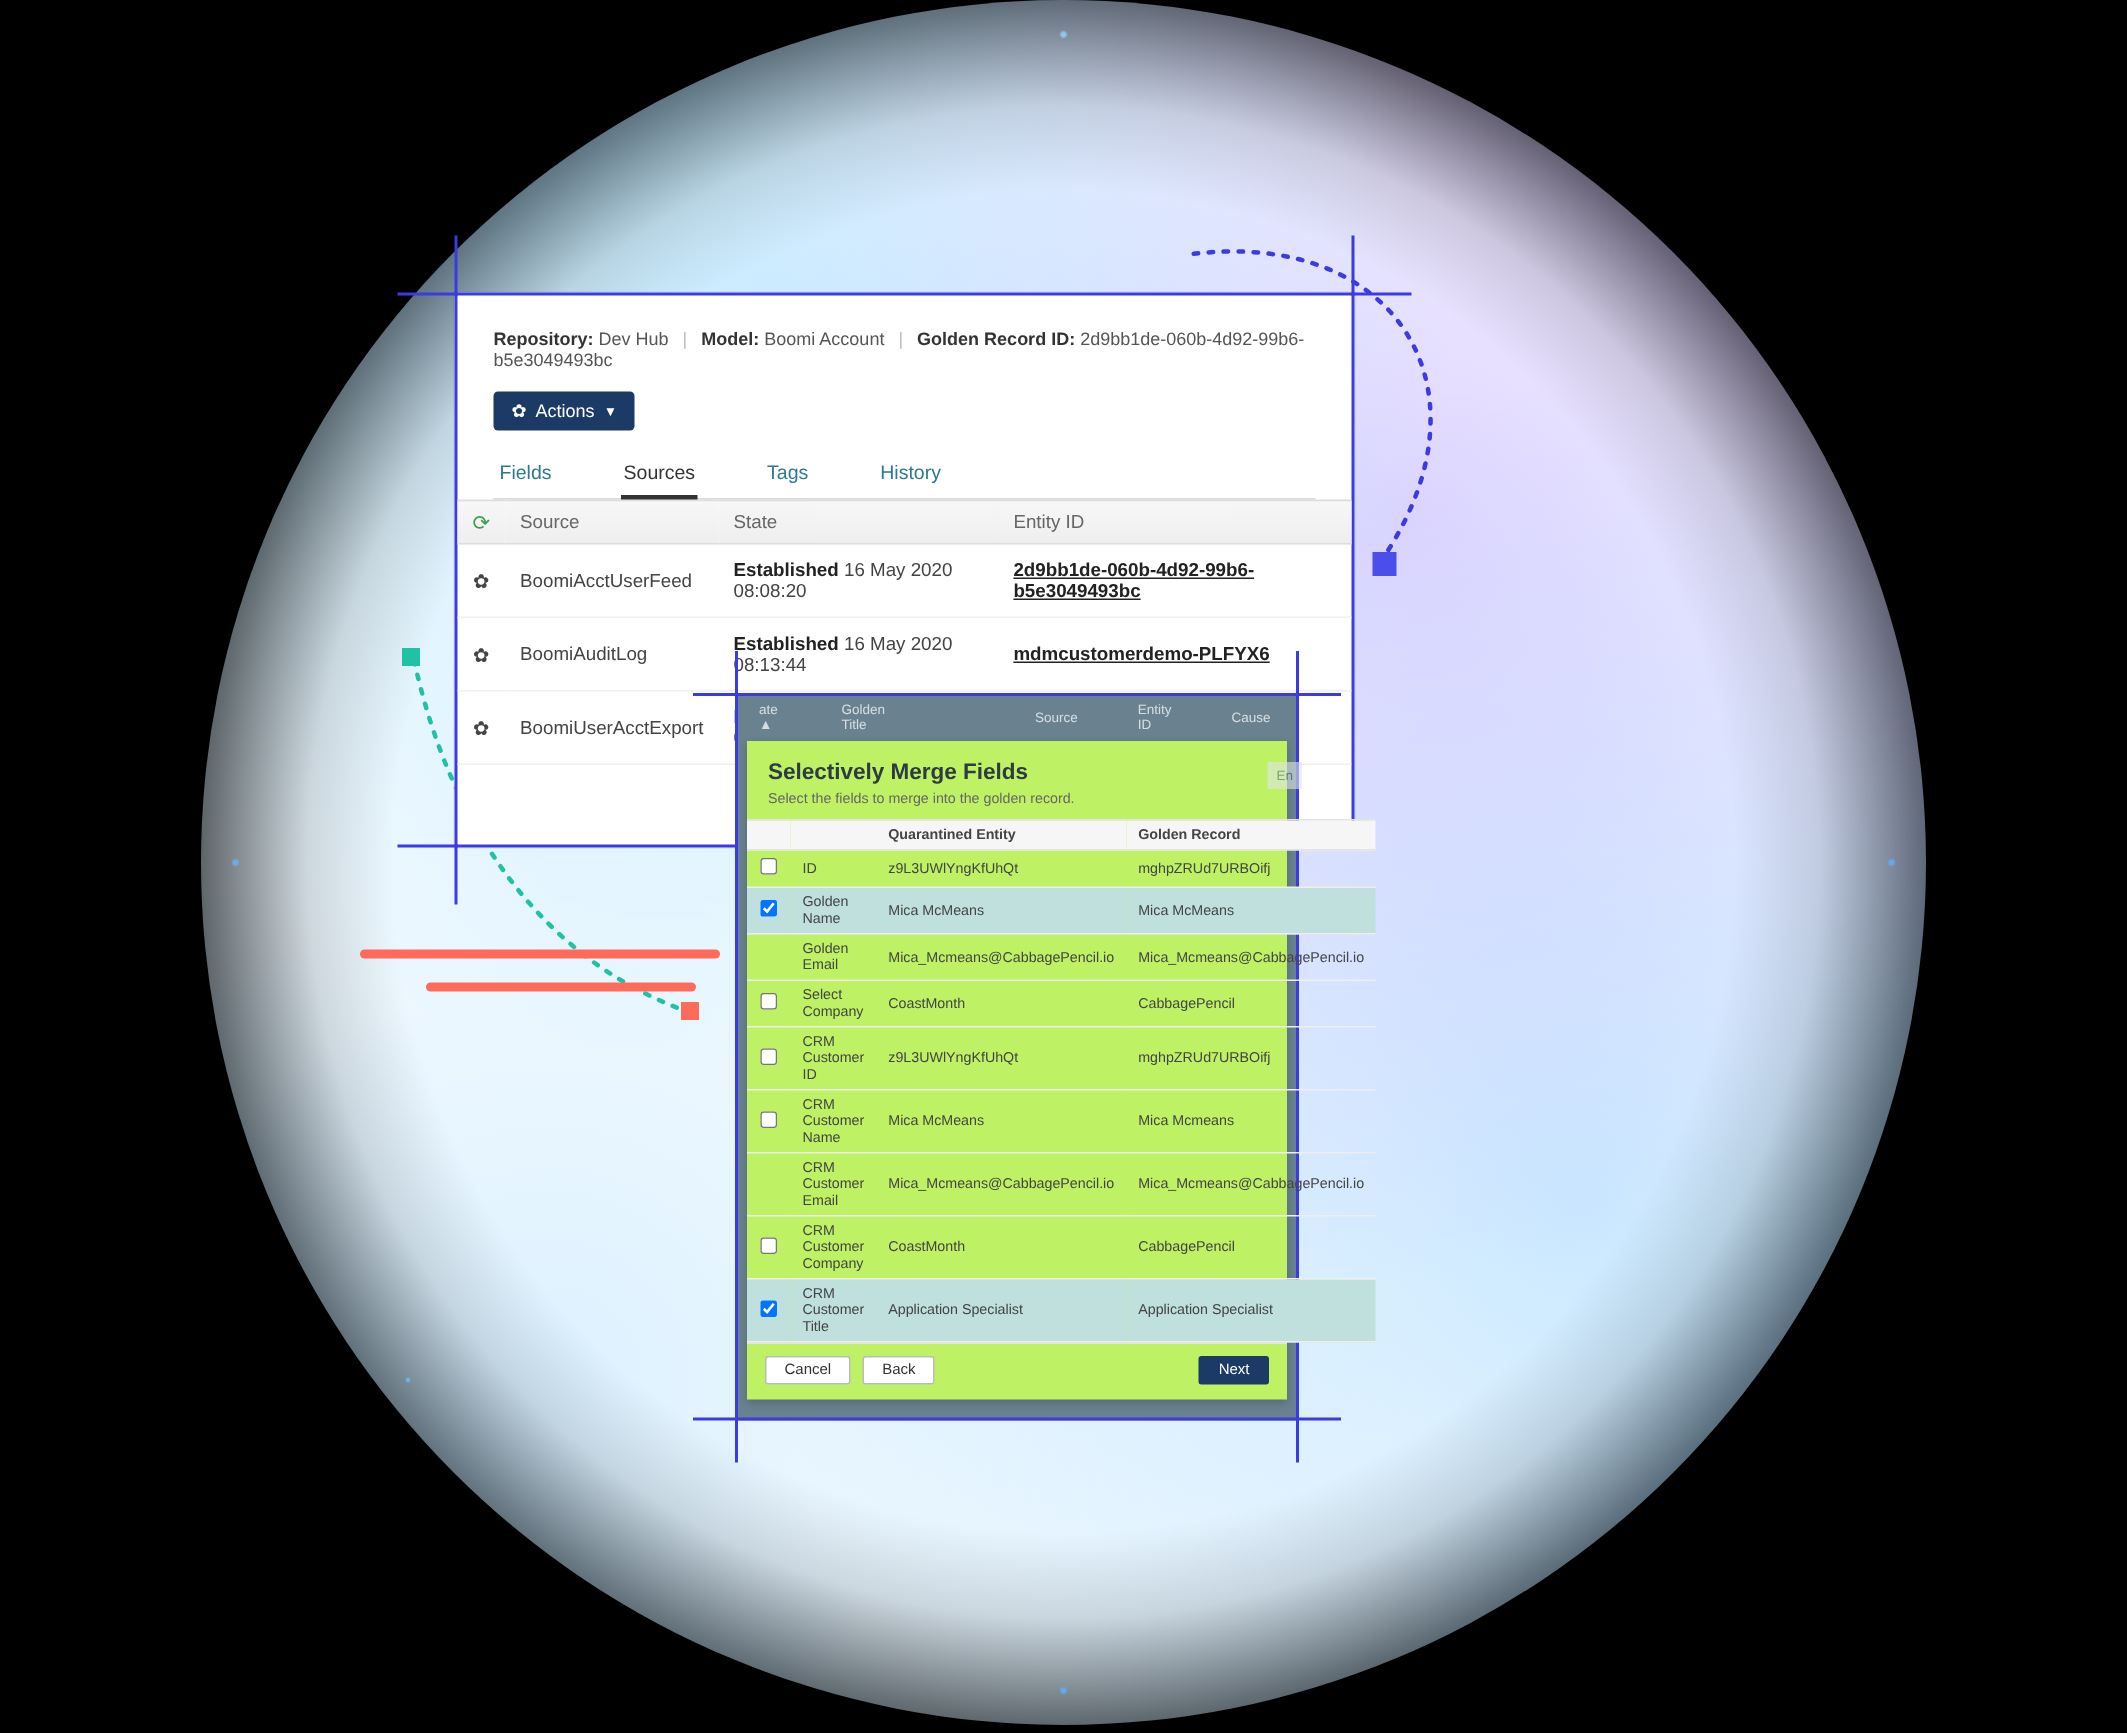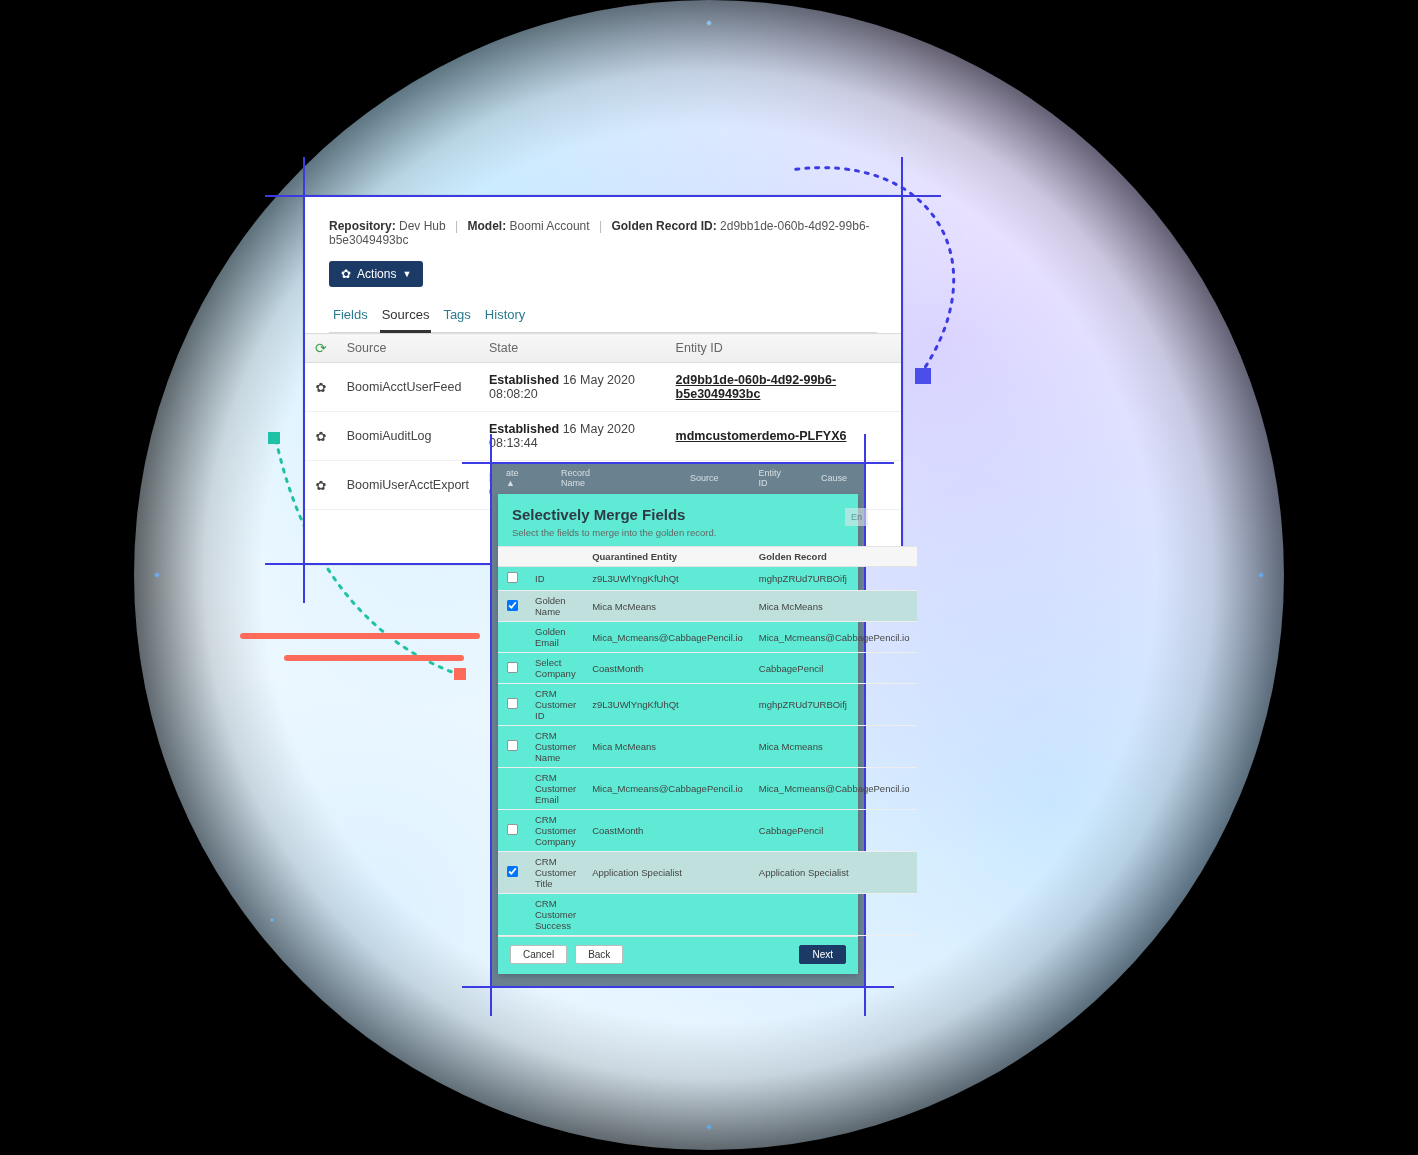--- a/index.html
+++ b/index.html
@@ -118,21 +118,21 @@
     padding: 6px 12px;
     border-radius: 3px;
     cursor: pointer;
     margin-bottom: 14px;
   }
   .actions-btn .gear { font-size: 12px; }
   .actions-btn .caret { font-size: 9px; }
 
   .tabs {
     display: flex;
-    gap: 10px;
+    gap: 44px;
     border-bottom: 1px solid #d8d8d8;
     padding: 0 2px;
     font-size: 13px;
   }
   .tab {
     padding: 6px 2px 8px;
     color: #2b7a8f;
     cursor: pointer;
     position: relative;
   }
@@ -194,21 +194,21 @@
     align-items: center;
     gap: 40px;
     font-size: 9px;
     color: #e8eef1;
     padding: 4px 14px 6px;
     opacity: 0.85;
   }
   .p2-backheader span:last-child { margin-left: auto; margin-right: 6px; }
 
   .p2-modal {
-    background: #5eead4;
+    background: #bef264;
     margin: 0 6px 12px;
     box-shadow: 0 2px 6px rgba(0,0,0,0.2);
   }
   .p2-title {
     font-size: 15px;
     font-weight: 600;
     color: #2e3a44;
     padding: 12px 14px 4px;
   }
   .p2-sub {
@@ -364,21 +364,21 @@
     <div class="crop tl-v"></div>
   <div class="crop tr-h"></div>
     <div class="crop tr-v"></div>
   <div class="crop bl-h"></div>
     <div class="crop bl-v"></div>
   <div class="crop br-h"></div>
     <div class="crop br-v"></div>
 
   <div class="p2-backheader">
     <span><span>ate</span> <span>▲</span></span>
-    <span>Record Name</span>
+    <span>Golden Title</span>
     <span style="margin-left:60px;">Source</span>
     <span>Entity ID</span>
     <span>Cause</span>
   </div>
   <div class="bg-ent">En</div>
 
   <div class="p2-modal">
     <div class="p2-title">Selectively Merge Fields</div>
     <div class="p2-sub">Select the fields to merge into the golden record.</div>
 
@@ -439,26 +439,20 @@
             <td>CRM Customer Company</td>
             <td>CoastMonth</td>
             <td>CabbagePencil</td>
           </tr>
           <tr class="hl">
             <td class="chk-cell"><input type="checkbox" checked="" style=""></td>
             <td>CRM Customer Title</td>
             <td>Application Specialist</td>
             <td>Application Specialist</td>
           </tr>
-          <tr class="nochk">
-            <td class="chk-cell"></td>
-            <td>CRM Customer Success</td>
-            <td></td>
-            <td></td>
-          </tr>
         </tbody>
     </table>
 
     <div class="p2-footer">
       <button class="btn">Cancel</button>
       <button class="btn">Back</button>
       <button class="btn next">Next</button>
     </div>
   </div>
 </div>

